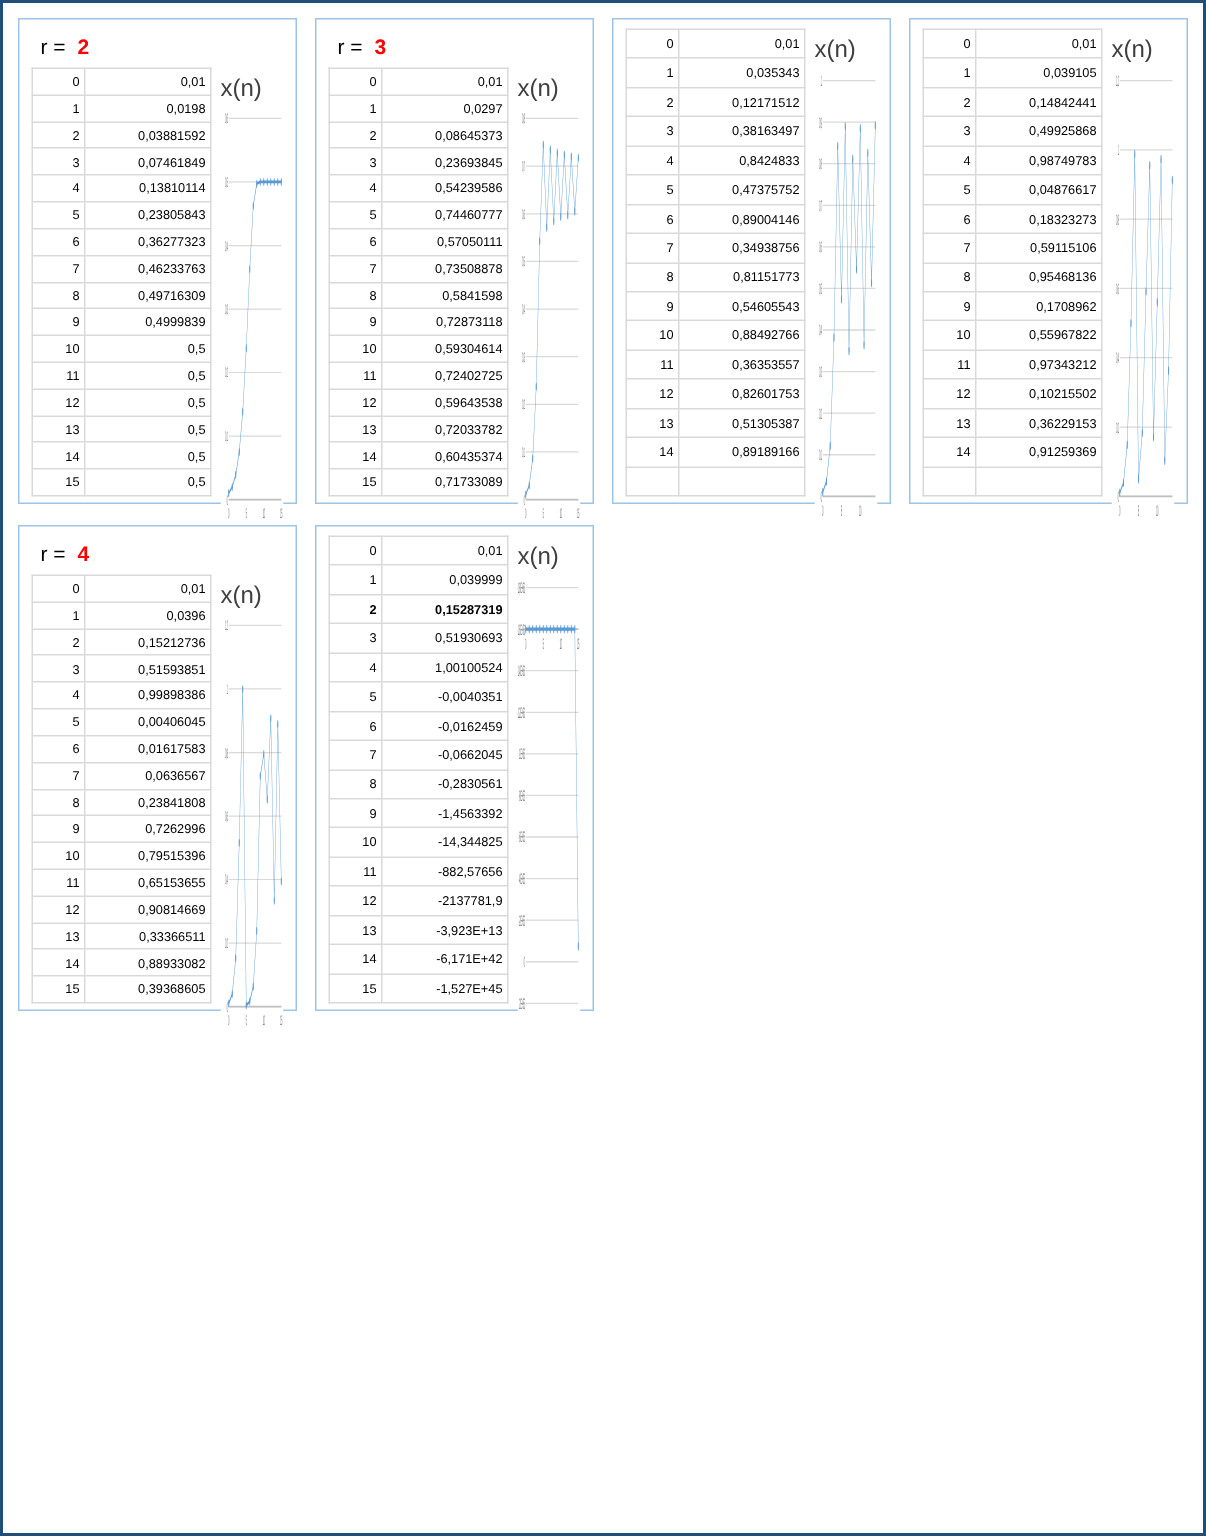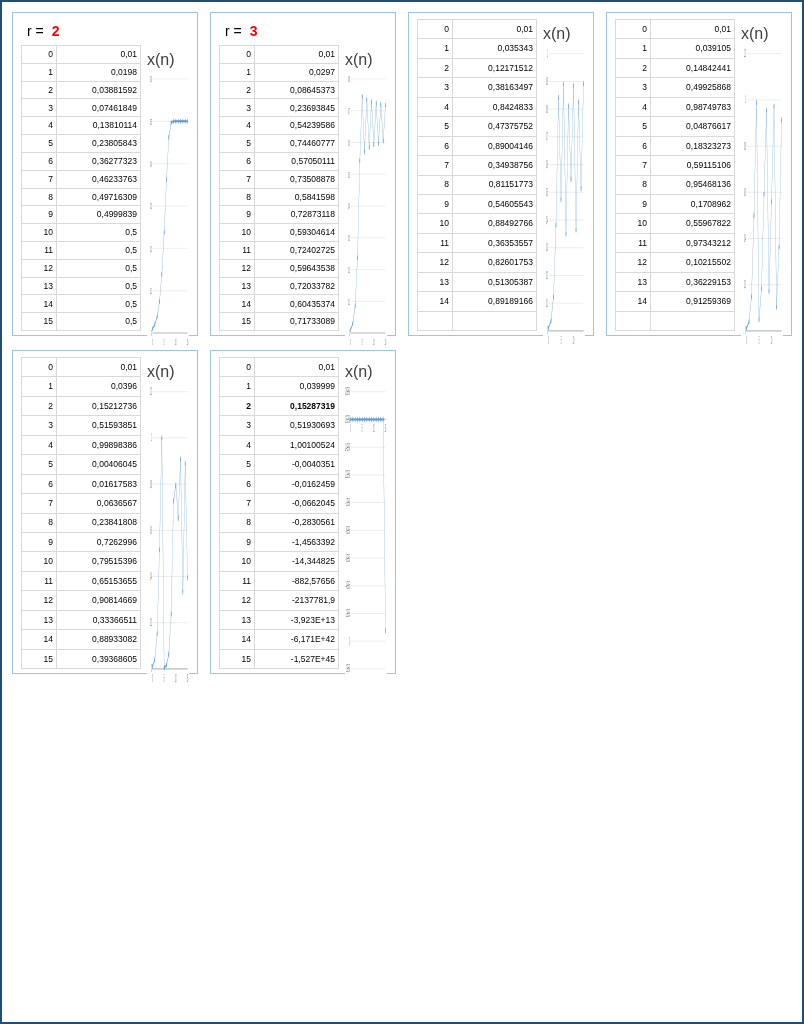--- a/index.html
+++ b/index.html
@@ -569,20 +569,24 @@
                 <circle cx="194.6" cy="180.7" r="2" fill="#5b9bd5"></circle>
                 <circle cx="208.3" cy="139.3" r="2" fill="#5b9bd5"></circle>
                 <circle cx="222.0" cy="51.7" r="2" fill="#5b9bd5"></circle>
               </svg>
             </div>
         </div>
       </div>
     </div>
 
     <div class="panel">
+      <div class="r-head">
+        <span class="r-lab">r =</span>
+        <span class="r-val">4</span>
+      </div>
       <div class="body">
         <table class="data">
             <tbody>
               <tr>
                 <td class="idx">0</td>
                 <td class="val">0,01</td>
               </tr>
               <tr>
                 <td class="idx">1</td>
                 <td class="val">0,0396</td>

